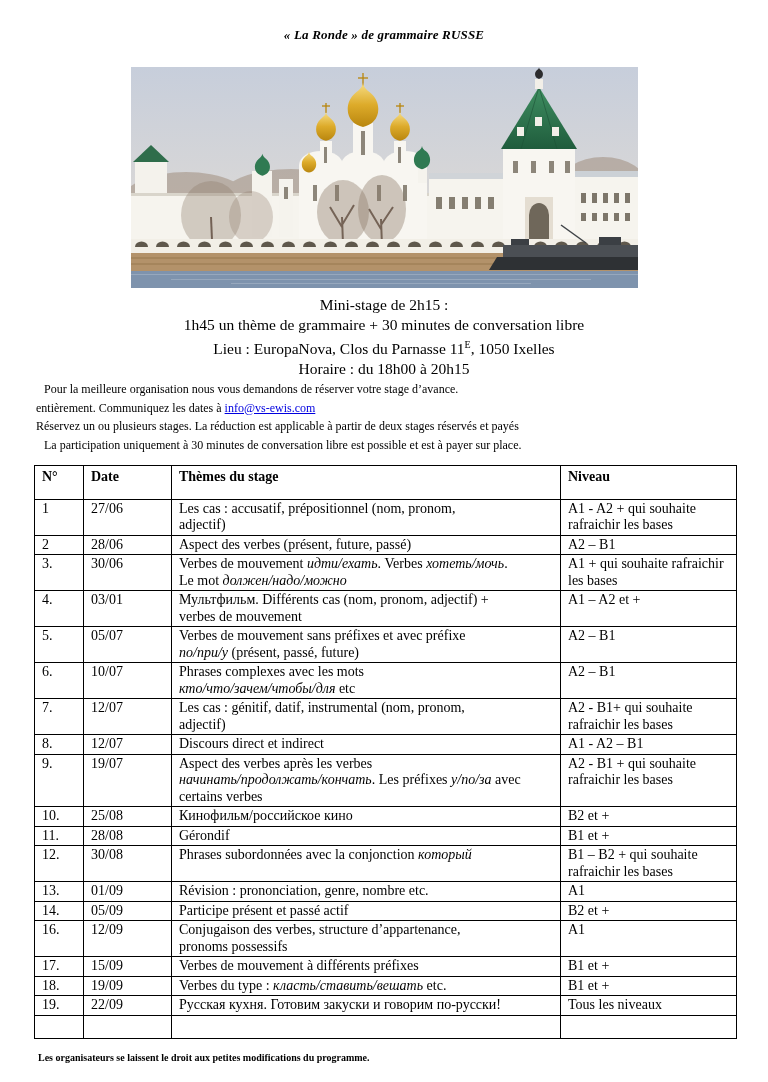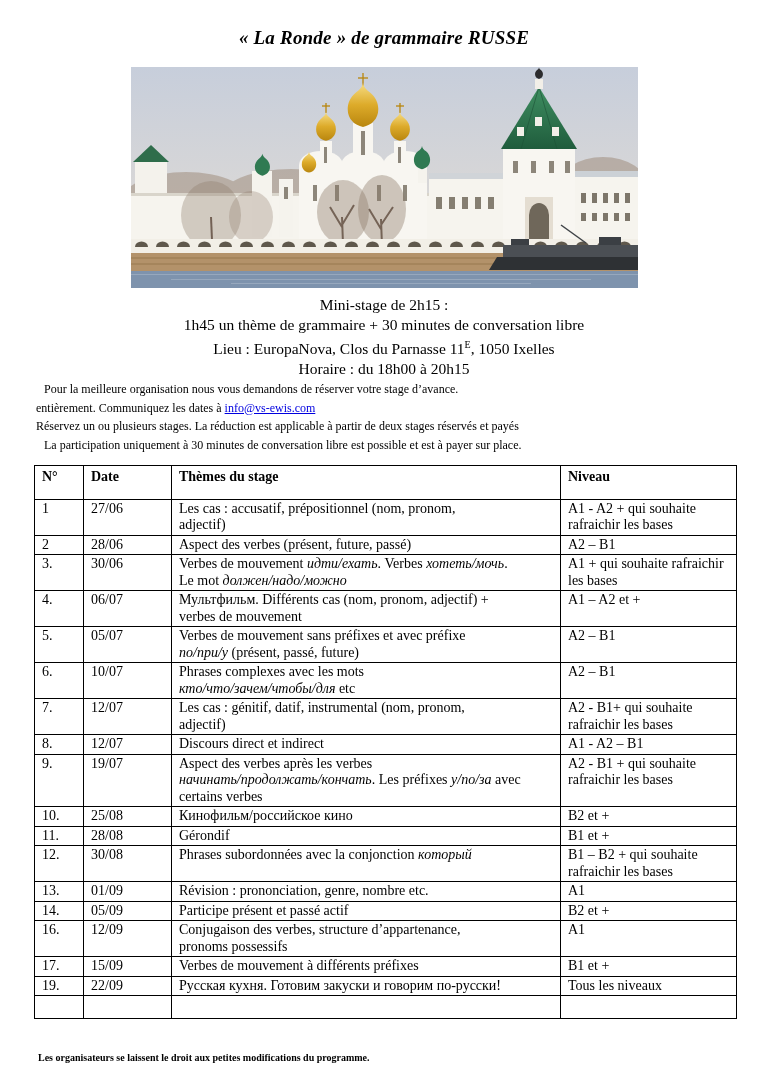--- a/index.html
+++ b/index.html
@@ -3,21 +3,21 @@
 <meta charset="utf-8">
 <style>
   html,body { margin:0; padding:0; }
   body {
     width:768px; height:1082px; background:#ffffff; position:relative;
     font-family:"Liberation Serif","DejaVu Serif",serif; color:#000;
     overflow:hidden;
   }
   .title {
     position:absolute; top:27px; left:0; width:768px; text-align:center;
-    font-size:19px; font-weight:bold; font-style:italic; letter-spacing:.2px;
+    font-size:13px; font-weight:bold; font-style:italic; letter-spacing:.2px;
   }
   .photo { position:absolute; left:131px; top:67px; width:507px; height:221px; }
   .photo svg { display:block; width:507px; height:221px; }
   .info {
     position:absolute; top:295px; left:0; width:768px; text-align:center;
     font-weight:normal; font-size:15.5px; line-height:20px;
   }
   .info sup { font-size:10px; }
   .intro {
     position:absolute; top:380px; left:36px; width:716px;
@@ -255,21 +255,21 @@
           <td>A2 – B1</td>
         </tr>
         <tr>
           <td>3.</td>
           <td>30/06</td>
           <td><span>Verbes de mouvement </span><i>идти/ехать</i><span>. Verbes </span><i>хотеть/мочь</i><span>.</span><br><span>Le mot </span><i>должен/надо/можно</i></td>
           <td>A1 + qui souhaite rafraichir les bases</td>
         </tr>
         <tr>
           <td>4.</td>
-          <td>06/07</td>
+          <td>03/01</td>
           <td><span>Мультфильм. Différents cas (nom, pronom, adjectif) +</span><br><span>verbes de mouvement</span></td>
           <td>A1 – A2 et +</td>
         </tr>
         <tr>
           <td>5.</td>
           <td>05/07</td>
           <td><span>Verbes de mouvement sans préfixes et avec préfixe</span><br><i>по/при/у</i><span> (présent, passé, future)</span></td>
           <td>A2 – B1</td>
         </tr>
         <tr>
@@ -329,20 +329,26 @@
         <tr>
           <td>16.</td>
           <td>12/09</td>
           <td><span>Conjugaison des verbes, structure d’appartenance,</span><br><span>pronoms possessifs</span></td>
           <td>A1</td>
         </tr>
         <tr>
           <td>17.</td>
           <td>15/09</td>
           <td><span>Verbes de mouvement à différents préfixes</span></td>
+          <td>B1 et +</td>
+        </tr>
+        <tr>
+          <td>18.</td>
+          <td>19/09</td>
+          <td><span>Verbes du type : </span><i>класть/ставить/вешать</i><span> etc.</span></td>
           <td>B1 et +</td>
         </tr>
         <tr>
           <td>19.</td>
           <td>22/09</td>
           <td><span>Русская кухня. Готовим закуски и говорим по-русски!</span></td>
           <td>Tous les niveaux</td>
         </tr>
         <tr class="empty">
           <td></td>

